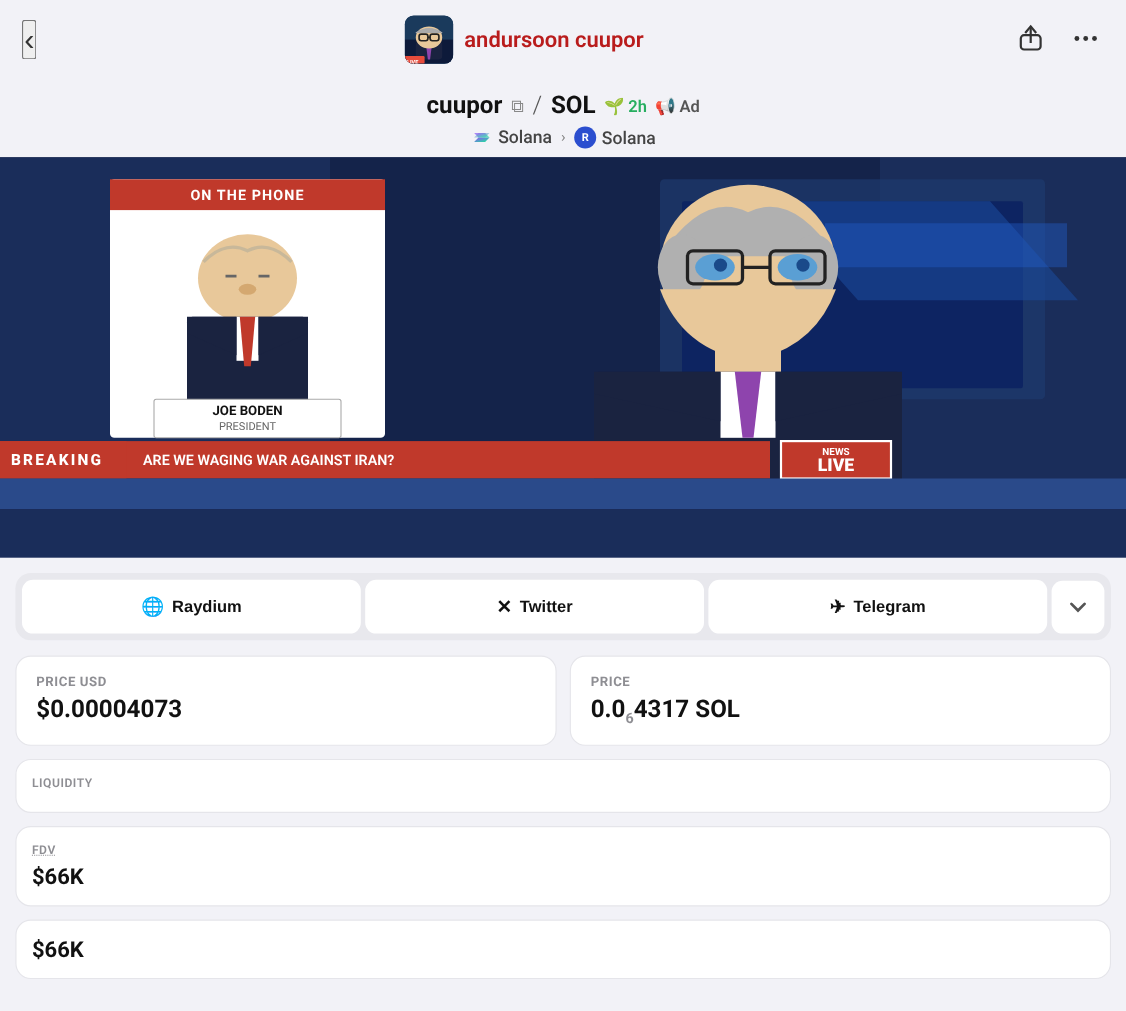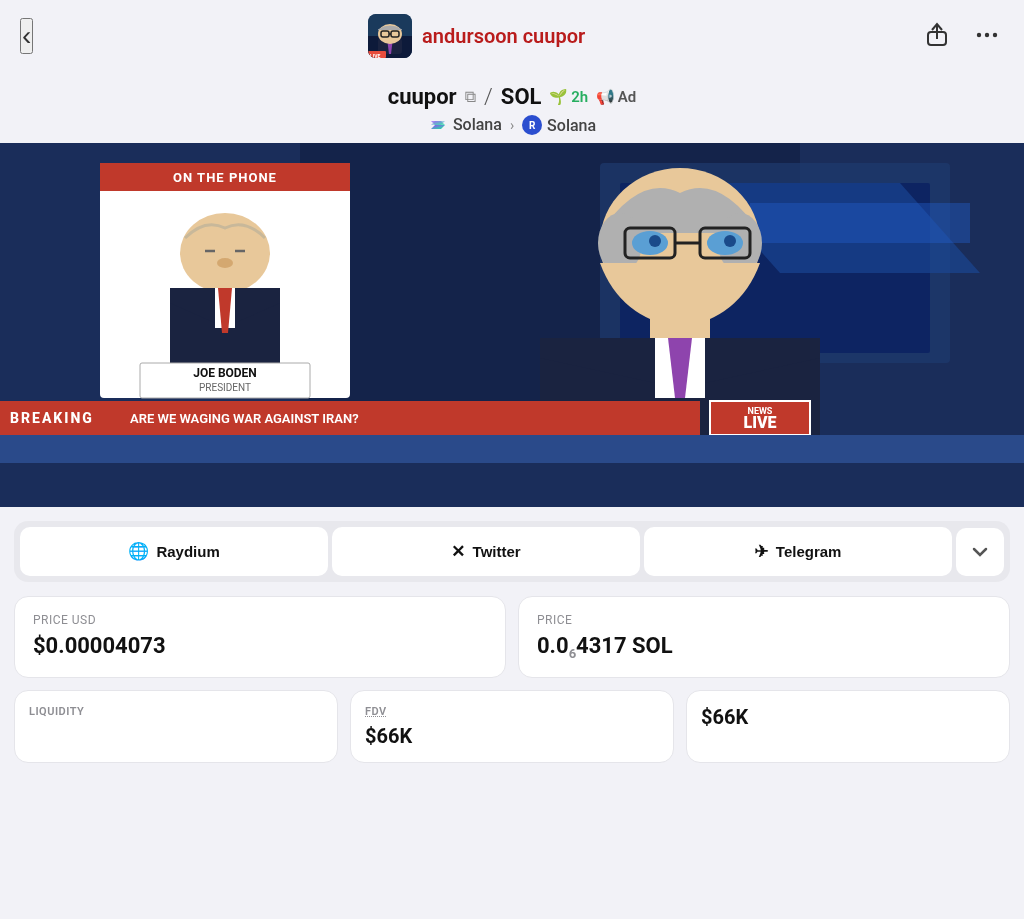--- a/index.html
+++ b/index.html
@@ -207,42 +207,42 @@
       gap: 12px;
     }
     .price-card {
       background: white;
       border-radius: 14px;
       padding: 16px 18px;
       border: 1px solid #e5e5ea;
     }
     .price-label {
       font-size: 12px;
-      font-weight: 400;
+      font-weight: 700;
       color: #8e8e93;
       letter-spacing: 0.5px;
       text-transform: uppercase;
       margin-bottom: 6px;
     }
     .price-value {
       font-size: 22px;
       font-weight: 700;
       color: #111;
     }
     .price-subscript {
       font-size: 13px;
       vertical-align: sub;
       color: #8e8e93;
     }
 
     
     .stats-section {
       padding: 12px 14px 20px;
       display: grid;
-      grid-template-columns: 1fr 1fr 1fr;
+      grid-template-columns: 1fr;
       gap: 12px;
     }
     .stats-card {
       background: white;
       border-radius: 14px;
       padding: 14px 14px;
       border: 1px solid #e5e5ea;
     }
     .stats-label {
       font-size: 11px;

